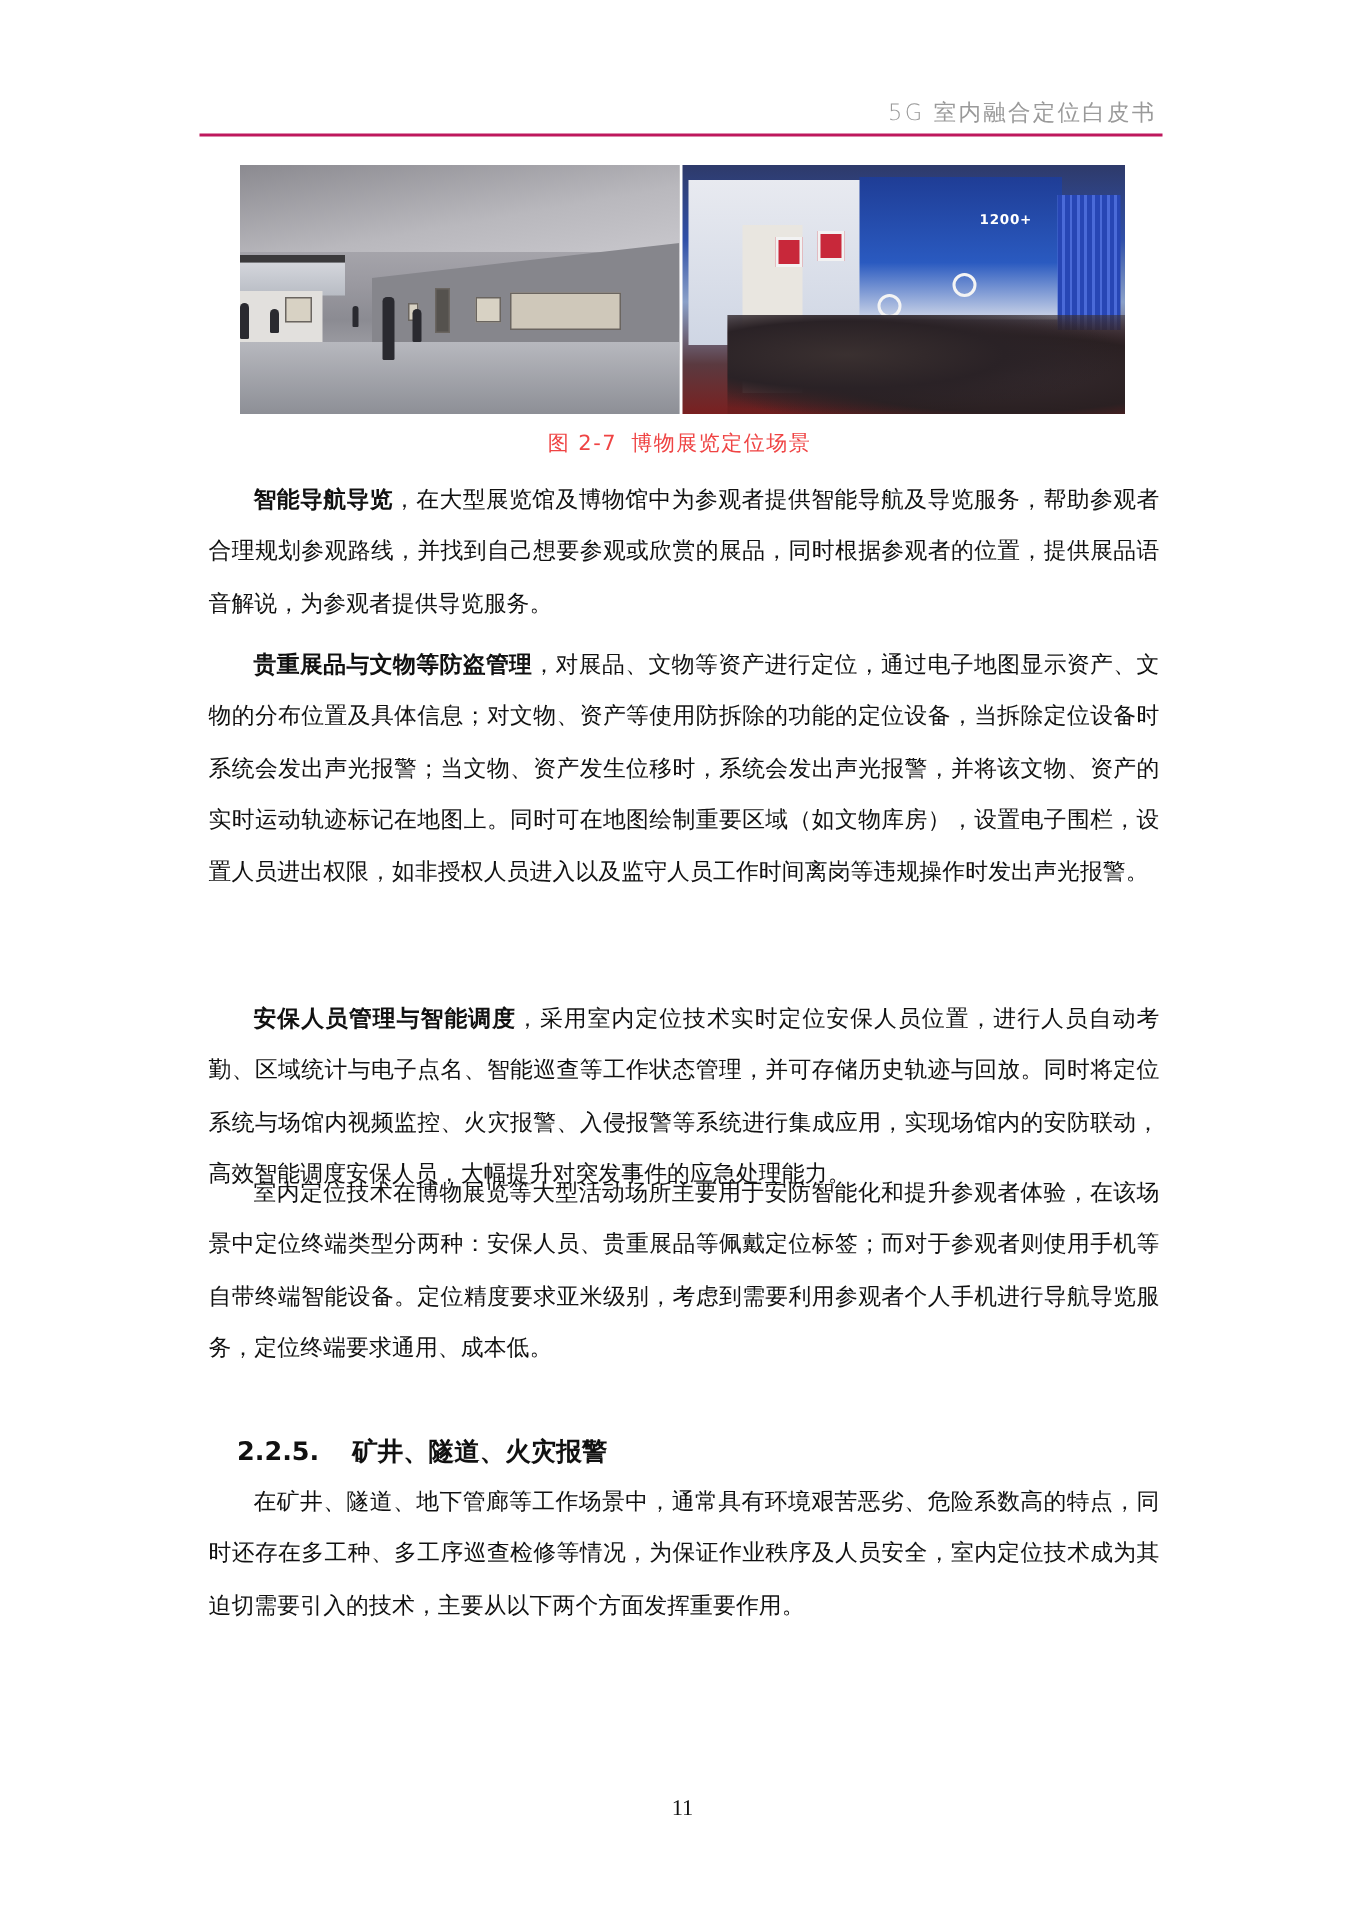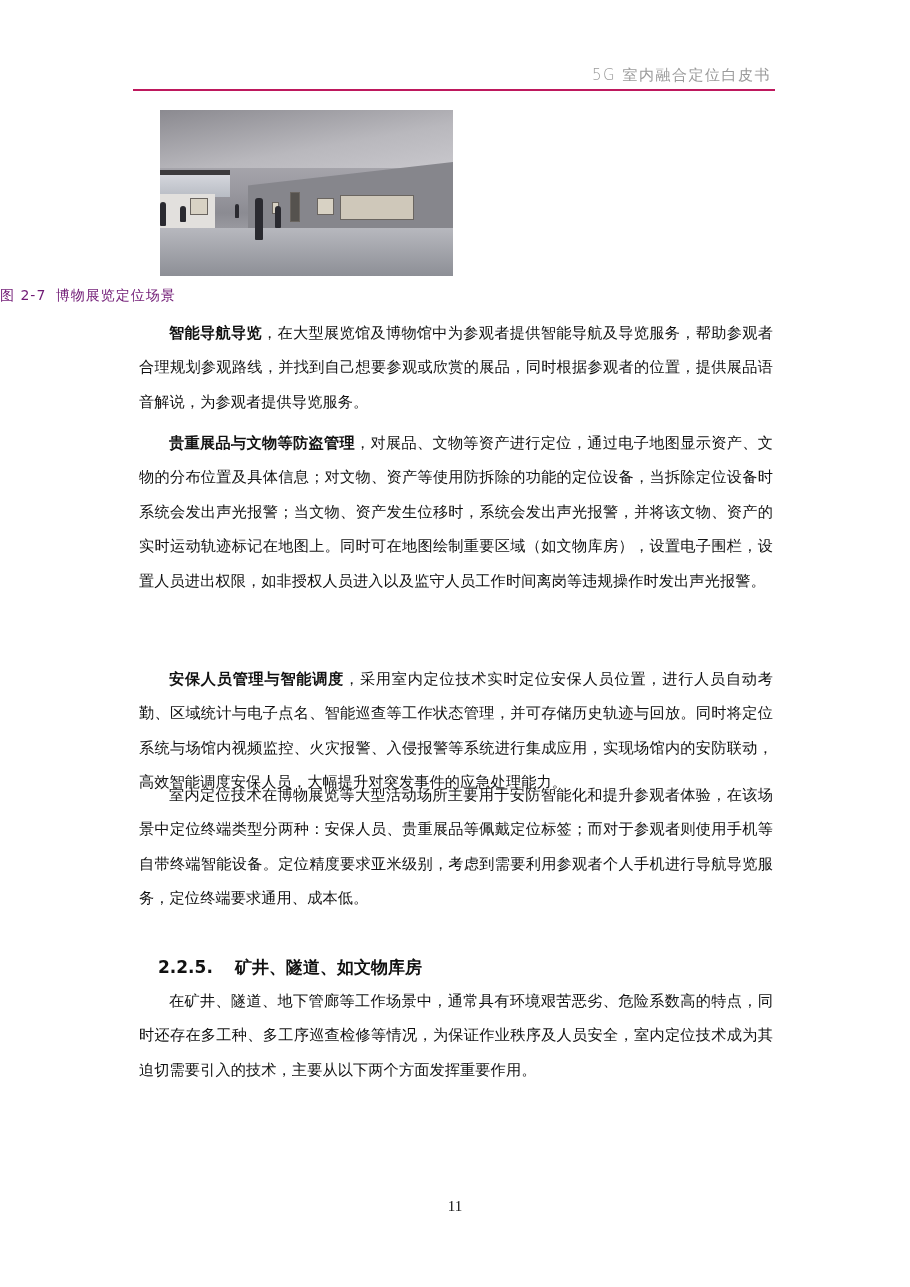--- a/index.html
+++ b/index.html
@@ -112,23 +112,24 @@
     .photo-expo .pillar {
       position: absolute; left: 40px; top: 40px; width: 40px; height: 112px; background: #e9e6e0;
     }
     .photo-expo .ring {
       position: absolute; width: 12px; height: 12px; border-radius: 50%; border: 2px solid #f4f4f4;
     }
     .caption {
       position: absolute;
       left: 0; width: 910px;
       top: 287px;
+      text-align: center;
       font-size: 14px;
       letter-spacing: 1px;
-      color: #701a75;
+      color: #ef4444;
     }
     .caption span { margin-right: 4px; }
     .body-text {
       position: absolute;
       left: 139px;
       width: 634px;
       font-size: 15.2px;
       line-height: 34.4px;
       text-align: justify;
       text-indent: 30px;
@@ -181,34 +182,46 @@
     <div class="art" style="left:130px;top:82px;width:8px;height:28px;background:#55524e;"></div>
     <div class="art" style="left:157px;top:88px;width:15px;height:15px;"></div>
     <div class="art" style="left:180px;top:85px;width:72px;height:23px;background:#cfc8ba;"></div>
     <div class="art" style="left:112px;top:92px;width:5px;height:10px;"></div>
     <div class="person" style="left:95px;top:88px;width:8px;height:42px;"></div>
     <div class="person" style="left:115px;top:96px;width:6px;height:22px;"></div>
     <div class="person" style="left:75px;top:94px;width:4px;height:14px;"></div>
     <div class="person" style="left:20px;top:96px;width:6px;height:16px;"></div>
     <div class="person" style="left:0px;top:92px;width:6px;height:24px;"></div>
   </div>
+  <div class="photo photo-expo">
+    <div class="booth-left"></div>
+    <div class="booth-blue"></div>
+    <div class="booth-right"></div>
+    <span class="banner" style="left:198px;top:32px;">1200+</span>
+    <div class="pillar"></div>
+    <div class="red-tile" style="left:62px;top:48px;"></div>
+    <div class="red-tile" style="left:90px;top:44px;"></div>
+    <div class="ring" style="left:130px;top:86px;"></div>
+    <div class="ring" style="left:180px;top:72px;"></div>
+    <div class="crowd"></div>
+  </div>
 </div>
 
 <div class="caption">
   <span>图 2-7</span>
   <span>博物展览定位场景</span>
 </div>
 
 <p class="body-text p1"><b>智能导航导览</b><span>，在大型展览馆及博物馆中为参观者提供智能导航及导览服务，帮助参观者合理规划参观路线，并找到自己想要参观或欣赏的展品，同时根据参观者的位置，提供展品语音解说，为参观者提供导览服务。</span></p>
 
 <p class="body-text p2"><b>贵重展品与文物等防盗管理</b><span>，对展品、文物等资产进行定位，通过电子地图显示资产、文物的分布位置及具体信息；对文物、资产等使用防拆除的功能的定位设备，当拆除定位设备时系统会发出声光报警；当文物、资产发生位移时，系统会发出声光报警，并将该文物、资产的实时运动轨迹标记在地图上。同时可在地图绘制重要区域（如文物库房），设置电子围栏，设置人员进出权限，如非授权人员进入以及监守人员工作时间离岗等违规操作时发出声光报警。</span></p>
 
 <p class="body-text p3"><b>安保人员管理与智能调度</b><span>，采用室内定位技术实时定位安保人员位置，进行人员自动考勤、区域统计与电子点名、智能巡查等工作状态管理，并可存储历史轨迹与回放。同时将定位系统与场馆内视频监控、火灾报警、入侵报警等系统进行集成应用，实现场馆内的安防联动，高效智能调度安保人员，大幅提升对突发事件的应急处理能力。</span></p>
 
 <p class="body-text p4"><span>室内定位技术在博物展览等大型活动场所主要用于安防智能化和提升参观者体验，在该场景中定位终端类型分两种：安保人员、贵重展品等佩戴定位标签；而对于参观者则使用手机等自带终端智能设备。定位精度要求亚米级别，考虑到需要利用参观者个人手机进行导航导览服务，定位终端要求通用、成本低。</span></p>
 
 <div class="section-heading">
-  <span class="num">2.2.5.</span><span>矿井、隧道、如文物库房</span>
+  <span class="num">2.2.5.</span><span>矿井、隧道、火灾报警</span>
 </div>
 
 <p class="body-text p5"><span>在矿井、隧道、地下管廊等工作场景中，通常具有环境艰苦恶劣、危险系数高的特点，同时还存在多工种、多工序巡查检修等情况，为保证作业秩序及人员安全，室内定位技术成为其迫切需要引入的技术，主要从以下两个方面发挥重要作用。</span></p>
 
 <div class="page-number">11</div>
 
 </body></html>

